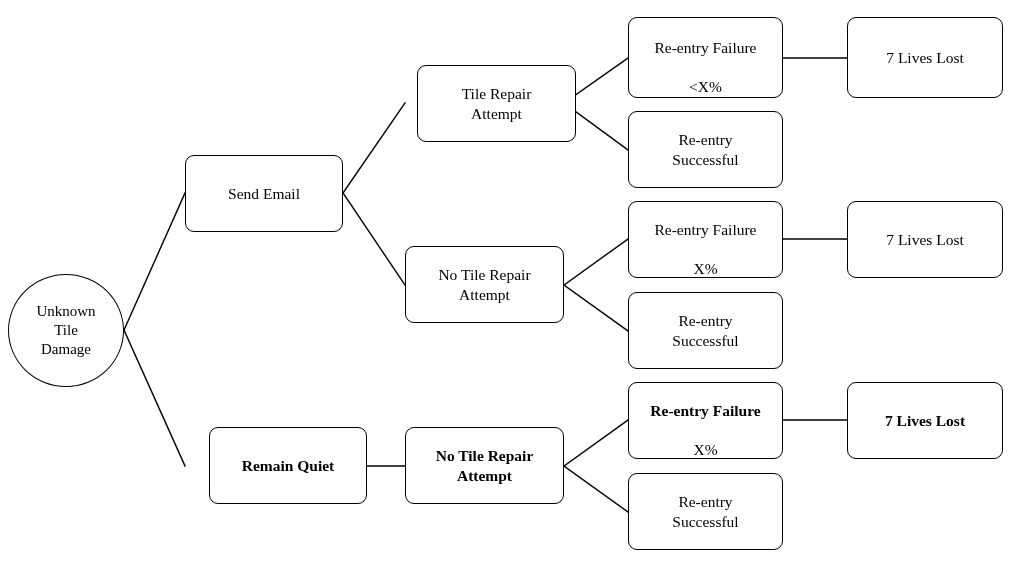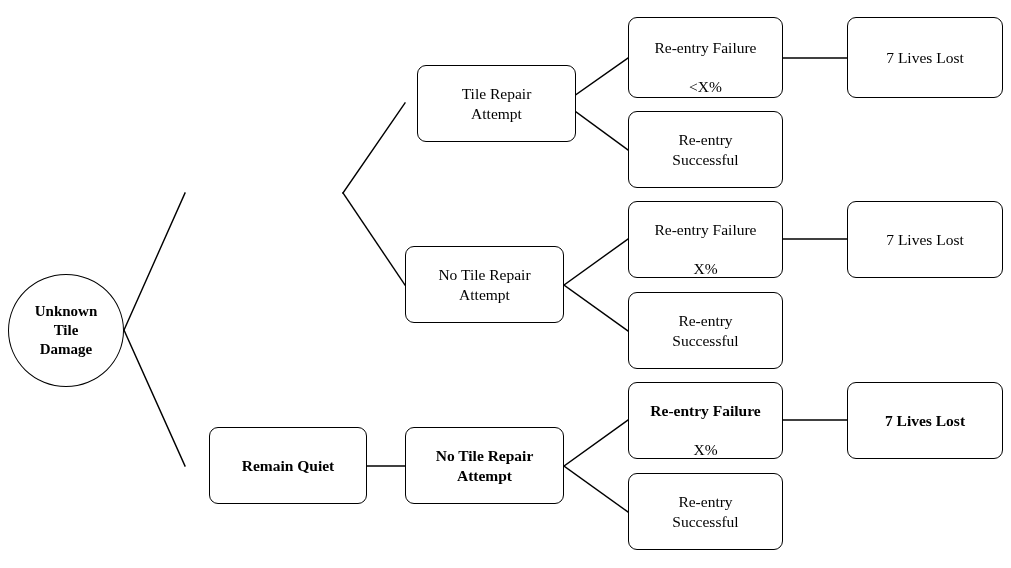--- a/index.html
+++ b/index.html
@@ -35,21 +35,20 @@
     color: #000000;
     font-size: 15.5px;
     line-height: 1.25;
     border-radius: 9px;
     z-index: 2;
   }
   .node.root-ellipse {
     border-radius: 50%;
     font-size: 15px;
     line-height: 1.28;
-    font-weight: bold;
   }
   .node.bold {
     font-weight: bold;
   }
   .node .label {
     display: block;
     padding: 0 4px;
     white-space: pre-line;
   }
   .node .sub {
@@ -85,20 +84,23 @@
       <line x1="783" y1="420" x2="847" y2="420"></line>
     </g>
   </svg>
 
   <div class="node root-ellipse" style="left:8px; top:274px; width:116px; height:113px;">
     <span class="label">Unknown
 Tile
 Damage</span>
   </div>
 
+  <div class="node" style="left:185px; top:155px; width:158px; height:77px;">
+    <span class="label">Send Email</span>
+  </div>
 
   <div class="node bold" style="left:185px; top:427px; width:158px; height:77px;margin-left:24px;">
     <span class="label">Remain Quiet</span>
   </div>
 
   <div class="node" style="left:405px; top:65px; width:159px; height:77px;margin-left:12px;">
     <span class="label">Tile Repair
 Attempt</span>
   </div>
 

